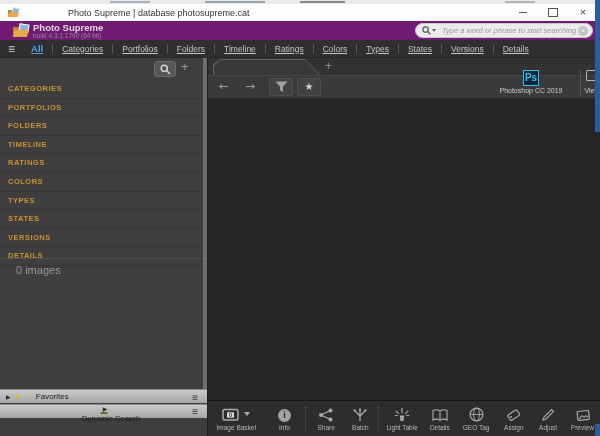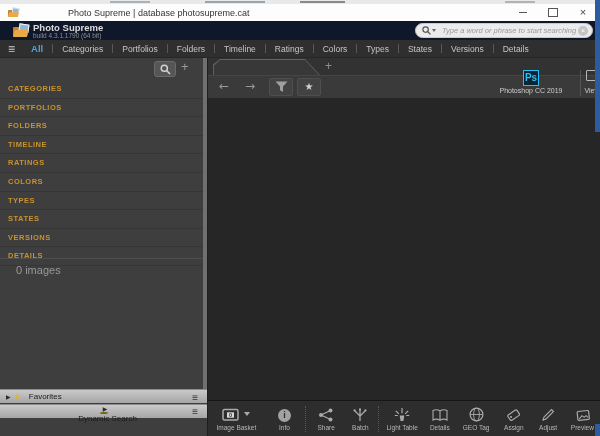--- a/index.html
+++ b/index.html
@@ -21,59 +21,59 @@
   .closex{font-size:11px;color:#444;line-height:1;}
 
   
   .logo{position:relative;width:16px;height:13px;flex:0 0 auto;}
   .logo .lback{position:absolute;left:0;bottom:0;width:14px;height:10px;background:#c9832f;border-radius:1px;}
   .logo .lphoto{position:absolute;right:0;top:0;width:8px;height:6px;background:#8fb8d8;border:1px solid #f5f5f5;transform:rotate(8deg);}
   .logo .lfront{position:absolute;left:0;bottom:0;width:14px;height:7px;background:#e9a945;border-radius:1px;transform:skewX(-14deg);transform-origin:bottom left;}
   .logo.small{transform:scale(.7);transform-origin:center left;margin-left:8px;}
 
   
-  .appheader{position:absolute;left:0;top:21px;width:600px;height:19px;background:#0f172a;}
+  .appheader{position:absolute;left:0;top:21px;width:600px;height:19px;background:#701a75;}
   .appheader .logo{position:absolute;left:13px;top:3px;}
   .appname{position:absolute;left:33px;top:1px;font-size:9.5px;font-weight:bold;color:#dcdcdc;}
   .appbuild{position:absolute;left:33px;top:11px;font-size:6.5px;color:#8f8f8f;}
   .searchpill{position:absolute;left:415px;top:2px;width:178px;height:15px;background:#ebebeb;
               border:1px solid #c9c9c9;border-radius:9px;display:flex;align-items:center;padding:0 4px;box-sizing:border-box;}
   .pillmag{display:flex;align-items:center;margin-left:2px;}
   .pilldrop{width:0;height:0;border-left:2.5px solid transparent;border-right:2.5px solid transparent;border-top:3px solid #666;margin-left:1px;}
   .searchpill input{flex:1;border:none;background:transparent;outline:none;margin-left:4px;
                     font-size:7.5px;font-style:italic;color:#555;min-width:0;font-family:"Liberation Sans",sans-serif;text-align:right;}
   .searchpill input::placeholder{color:#9a9a9a;font-style:italic;}
   .clearbtn{width:10px;height:10px;border-radius:50%;background:#c4c4c4;color:#fff;font-size:7px;
             display:flex;align-items:center;justify-content:center;line-height:1;flex:0 0 auto;}
 
   
   .navrow{position:absolute;left:0;top:40px;width:600px;height:18px;background:#2f2f2f;
           display:flex;align-items:center;border-bottom:1px solid #262626;box-sizing:border-box;}
   .hamb{color:#d0d0d0;font-size:12px;margin:0 7px 0 8px;line-height:1;}
-  .navtab{font-size:8.5px;color:#c6c6c6;padding:0 5px;margin:0 4px;display:flex;align-items:center;height:100%;}
+  .navtab{font-size:8.5px;color:#c6c6c6;padding:0 5px;margin:0 4px;display:flex;align-items:center;height:100%;text-decoration:underline;}
   .navtab.active{color:#4da0dc;font-weight:bold;font-size:9.5px;}
   .navsep{width:1px;height:9px;background:#585858;flex:0 0 auto;}
 
   
   .sidebar{position:absolute;left:0;top:58px;width:207px;bottom:0;background:#3e3e3e;}
   .sb-search{position:absolute;left:154px;top:3px;width:22px;height:16px;background:#565656;
              border:1px solid #6a6a6a;border-radius:3px;display:flex;align-items:center;justify-content:center;box-sizing:border-box;}
   .sb-plus{position:absolute;left:181px;top:1px;font-size:13px;color:#999;}
   .sb-list{position:absolute;left:0;top:22px;width:203px;}
   .sb-item{height:17.6px;line-height:17.6px;padding-left:8px;font-size:7.5px;font-weight:bold;
            letter-spacing:.5px;color:#c8922f;border-bottom:1px solid rgba(0,0,0,.12);}
   .sb-divider{position:absolute;left:0;top:200px;width:203px;height:1px;background:#4e4e4e;}
   .sb-count{position:absolute;left:16px;top:206px;font-size:11px;color:#999;}
   .sb-scroll{position:absolute;left:203px;top:0;width:4px;height:331px;background:#707070;}
 
   .panelbar{position:absolute;left:0;width:207px;height:14px;
             background:linear-gradient(#cacaca,#a5a5a5);border-top:1px solid #8b8b8b;
             display:flex;align-items:center;box-sizing:border-box;}
   .panelbar .parrow{font-size:6px;color:#2c2c2c;margin:0 3px 0 6px;}
-  .panelbar .plabel{font-size:8px;color:#1c1c1c;margin-left:8px;}
+  .panelbar .plabel{font-size:8px;color:#1c1c1c;margin-left:15px;}
   .panelbar .pmenu{position:absolute;right:9px;top:0;height:14px;display:flex;align-items:center;font-size:10px;color:#333;}
   .staricon{color:#dfb91c;font-size:8px;line-height:1;}
   .dynicon{width:8px;height:8px;border-radius:50%;background:radial-gradient(circle at 35% 35%,#e8d84a,#9a8c20);border:1px solid #6f6614;box-sizing:border-box;}
   .activitybar{position:absolute;left:0;top:359.5px;width:207px;height:18.5px;background:#d2d2d2;
                border-top:1px solid #9a9a9a;display:flex;align-items:center;box-sizing:border-box;}
   .activitybar .alabel{font-size:8px;color:#1f1f1f;margin-left:6px;}
   .dlicon{position:absolute;right:9px;top:4px;width:9px;height:10px;}
   .dlicon .dbar{position:absolute;top:0;left:0;right:0;height:2px;background:#222;}
   .dlicon .dstem{position:absolute;top:2px;left:3.5px;width:2px;height:4px;background:#222;}
   .dlicon .dhead{position:absolute;top:5.5px;left:1px;width:0;height:0;border-left:3.5px solid transparent;border-right:3.5px solid transparent;border-top:4px solid #222;}

